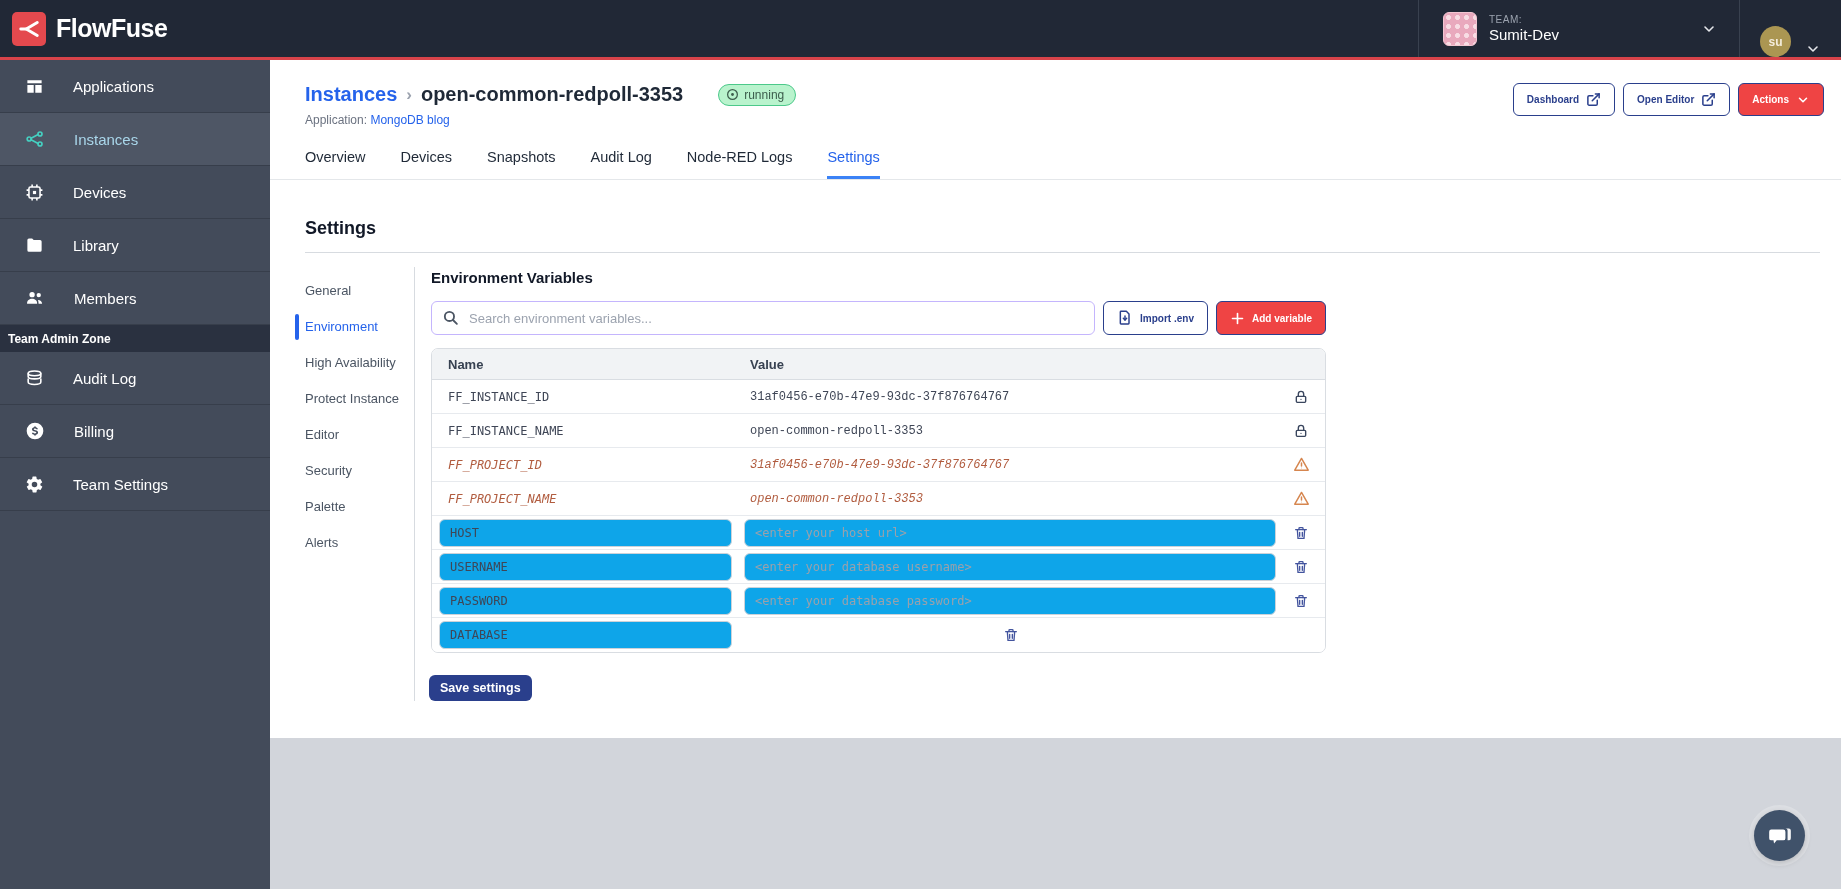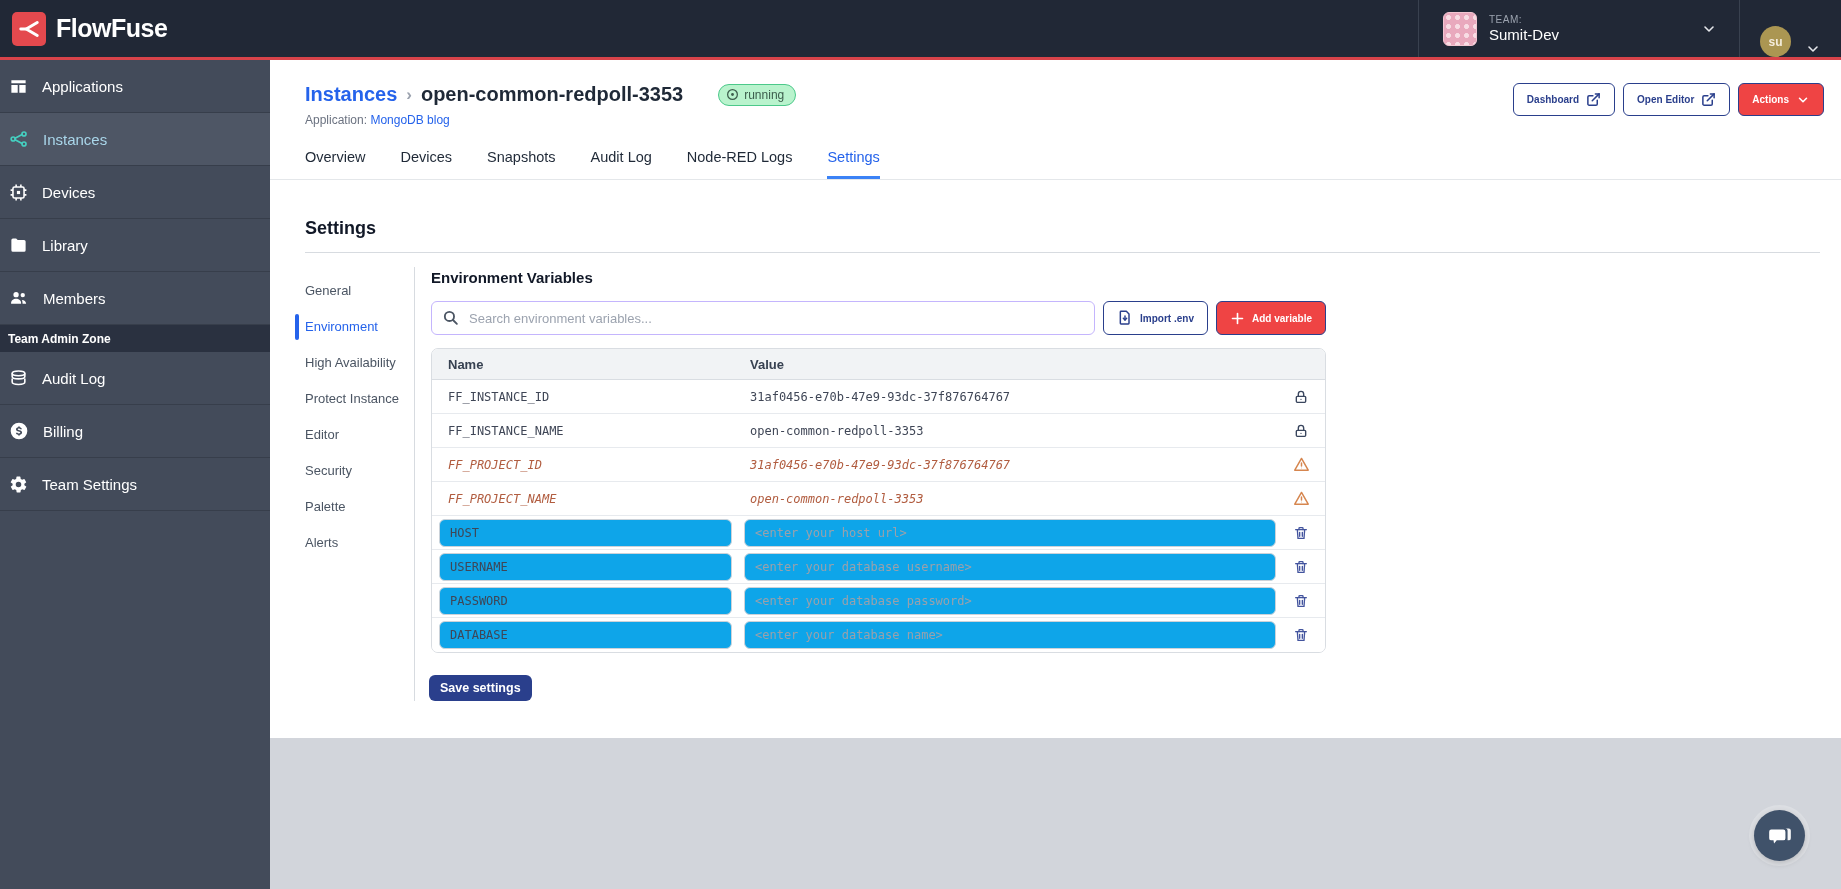--- a/index.html
+++ b/index.html
@@ -37,21 +37,21 @@
   .team-chev { margin-left:130px; }
   .user-chip { display:flex; align-items:flex-end; gap:14px; padding:0 20px; height:57px; cursor:pointer; }
   .user-avatar {
     width:31px; height:31px; border-radius:50%; background:#ab9652;
     color:#f4eddc; font-size:12px; font-weight:bold;
     display:flex; align-items:center; justify-content:center;
   }
   
   .sidebar { position:absolute; top:60px; left:0; width:270px; height:829px; background:#434b5a; z-index:20; }
   .side-item {
-    height:53px; display:flex; align-items:center; gap:14px; padding-left:9px;
+    height:53px; display:flex; align-items:center; gap:29px; padding-left:25px;
     color:#fff; font-size:15px; border-bottom:1px solid #373e4b; cursor:pointer;
   }
   .side-item.selected { background:#4e5665; }
   .side-item.selected .side-label { color:#a9d6ea; }
   .admin-band {
     height:27px; background:#2a3140; color:#fff; font-size:12px; font-weight:bold;
     display:flex; align-items:center; padding-left:8px;
   }
   
   .main { position:absolute; left:270px; top:60px; width:1571px; height:678px; background:#fff; }
@@ -107,21 +107,21 @@
   }
   .t-head .th-name { padding-left:16px; }
   .t-head .th-value { padding-left:6px; }
   .t-row {
     display:grid; grid-template-columns:312px 1fr 48px; height:34px; align-items:center;
     border-bottom:1px solid #e7eaee; background:#fff;
   }
   .t-row:last-child { border-bottom:none; }
   .mono { font-family:"DejaVu Sans Mono","Liberation Mono",monospace; font-size:12px; color:#3f4656; }
   .cell-name { padding-left:16px; overflow:hidden; white-space:nowrap; }
-  .cell-value { padding-left:6px; overflow:hidden; white-space:nowrap; }
+  .cell-value { padding-left:6px; overflow:hidden; white-space:nowrap;font-family:Liberation Mono, monospace; }
   .t-row.warn .cell-name, .t-row.warn .cell-value { color:#b15c3f; font-style:italic; }
   .cell-icon { display:flex; justify-content:center; align-items:center; }
   .env-input {
     height:28px; border:1px solid #cbd2d9; border-radius:6px; padding:0 10px;
     font-family:"DejaVu Sans Mono","Liberation Mono",monospace; font-size:12px; color:#3f4656;
     outline:none; background:#0ea5e9; width:100%;
   }
   .env-input::placeholder { color:#9aa1ab; }
   .cell-name-edit { display:flex; align-items:center; padding-left:7px; padding-right:12px; }
   .cell-value-edit { display:flex; align-items:center; padding-right:1px; }
@@ -436,23 +436,20 @@
                     <path d="M6.5 7l1 13h9l1-13"></path>
                     <path d="M10 11v6M14 11v6"></path>
                   </svg>
                 </button>
               </div>
             </div>
             <div class="t-row">
               <div class="cell-name-edit">
                 <input class="env-input" type="text" value="DATABASE" style="">
               </div>
-              <div class="cell-value-edit">
-                <input class="env-input" type="text" placeholder="&lt;enter your database name&gt;" style="">
-              </div>
               <div class="cell-icon">
                 <button class="icon-btn">
                   <svg width="16" height="16" viewBox="0 0 24 24" fill="none" stroke="#43549e" stroke-width="2" stroke-linecap="round">
                     <path d="M4 7h16"></path>
                     <path d="M9 7V5a1 1 0 0 1 1-1h4a1 1 0 0 1 1 1v2"></path>
                     <path d="M6.5 7l1 13h9l1-13"></path>
                     <path d="M10 11v6M14 11v6"></path>
                   </svg>
                 </button>
               </div>

